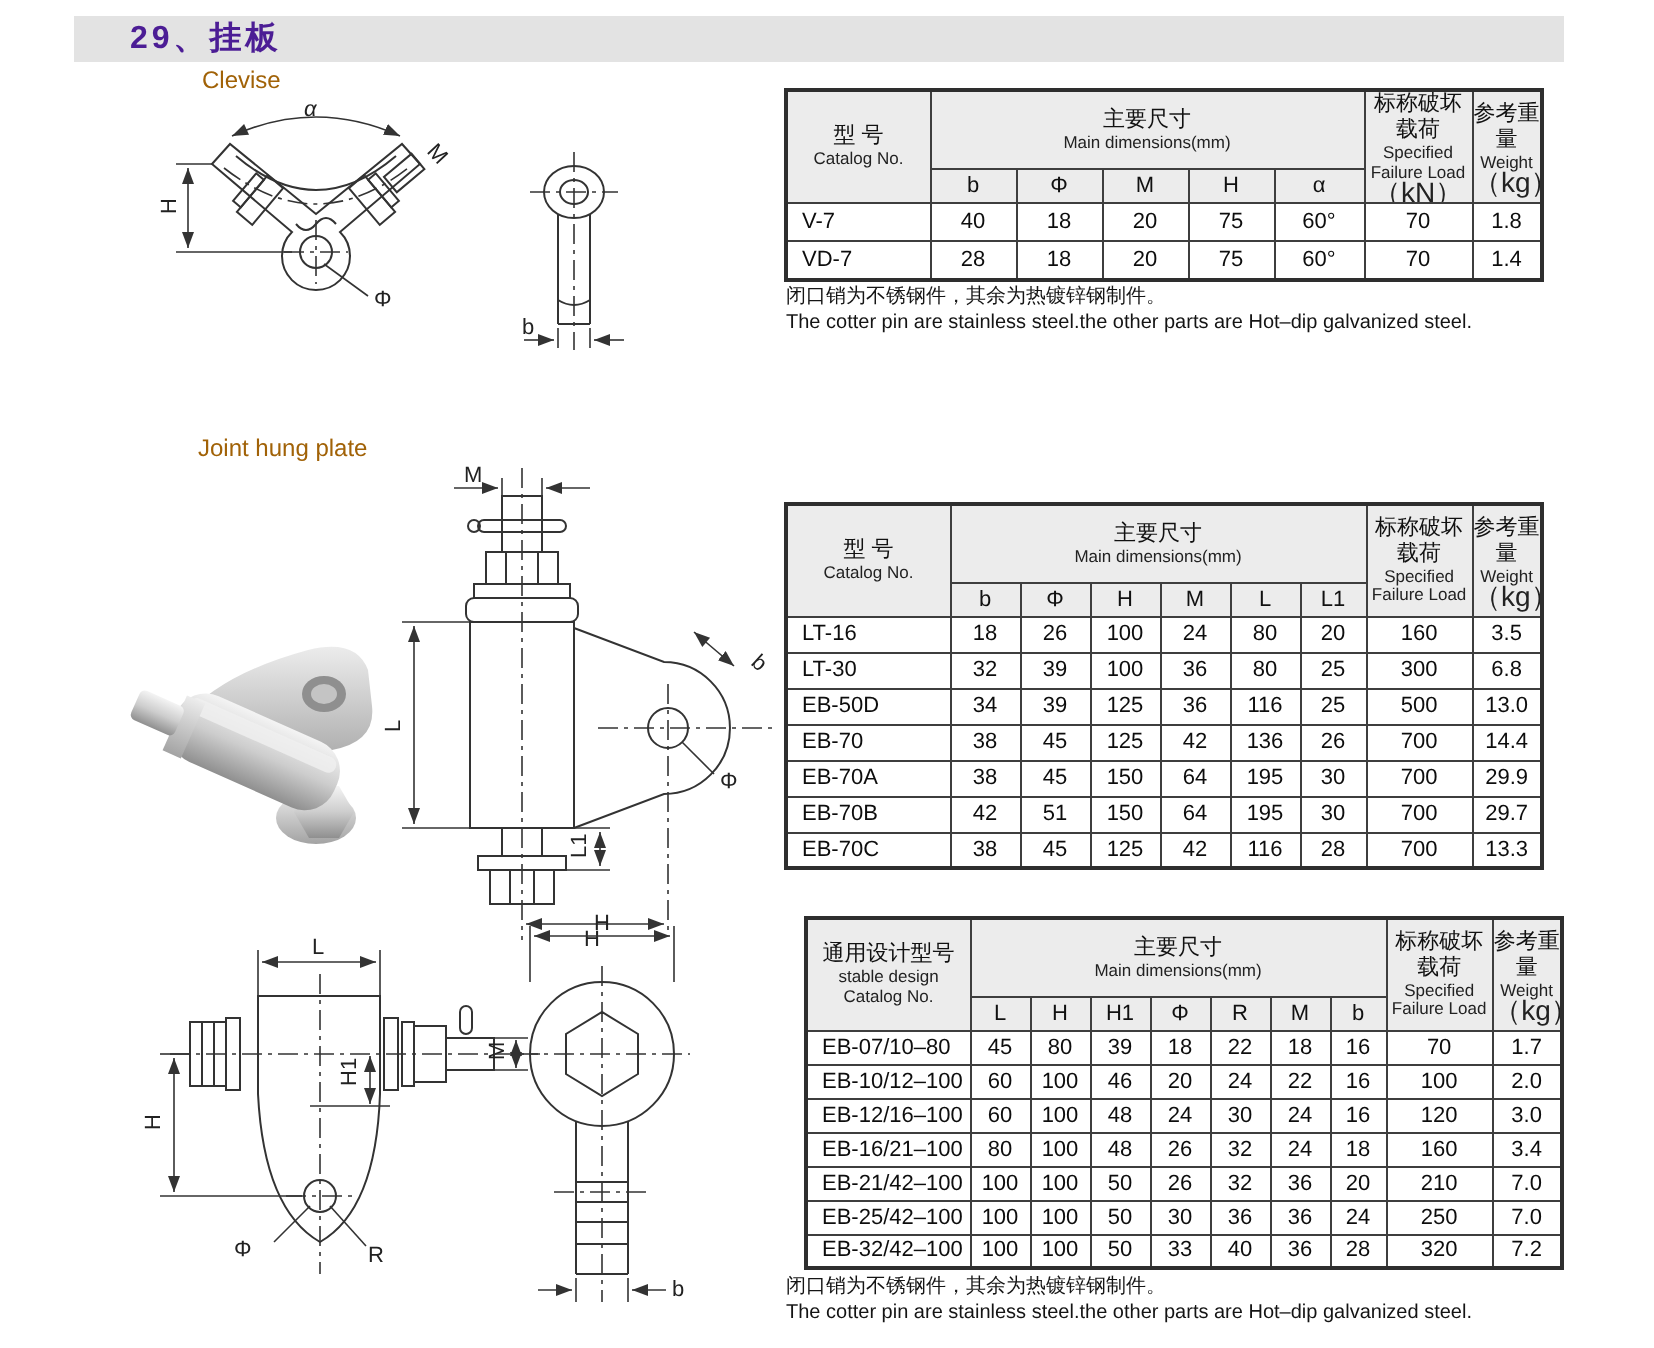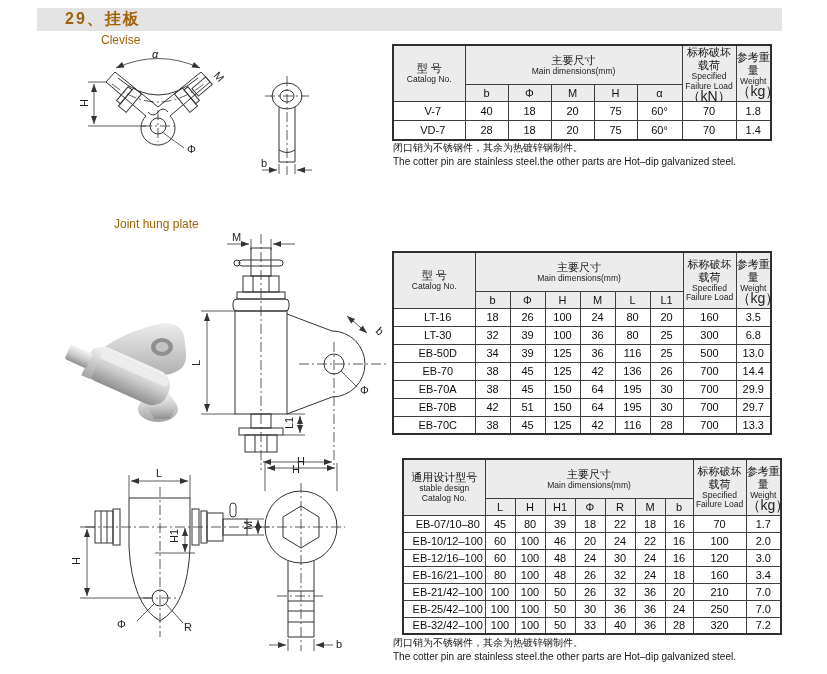--- a/index.html
+++ b/index.html
@@ -1,41 +1,41 @@
 <!DOCTYPE html>
 <html><head>
 <meta charset="utf-8">
 <style>
   * { box-sizing: border-box; }
   html,body { margin:0; padding:0; background:#fff; }
   body { font-family:"Liberation Sans", sans-serif; color:#111; }
   .page { position:relative; width:827px; height:674px; background:#ffffff; overflow:hidden; }
 
   .band { position:absolute; left:37px; width:745px; height:23px; background:#e3e3e3; display:flex; align-items:center; }
-  .band-title { font-size:16px; font-weight:bold; letter-spacing:2px; padding-left:28px; color:#a16207; }
+  .band-title { font-size:16px; font-weight:bold; letter-spacing:2px; padding-left:28px; color:#4c1d95; }
   .subtitle { position:absolute; font-size:12px; color:#a16207; }
 
   .spec-table { position:absolute; border-collapse:collapse; table-layout:fixed; background:#fff;
                 border:2px solid #2e2e2e; }
   .spec-table th, .spec-table td { border:1px solid #3e3e3e; padding:0; text-align:center; vertical-align:middle; overflow:hidden; }
   .spec-table th { background:#ececec; font-weight:normal; }
   .spec-table thead tr.main-h th { height:39px; }
   .spec-table thead tr.sub-h th { height:17px; font-size:11px; }
   .zh { font-size:11px; line-height:13px; }
   .en { font-size:8.5px; line-height:9.5px; color:#222; }
   .unit { font-size:14px; line-height:10px; color:#222; }
   .cat-en { max-width:50px; margin:0 auto; }
   .spec-table td { font-size:11px; color:#0d0d0d; }
   .t1 { left:392px; top:44px;  width:378px; }
   .t2 { left:392px; top:251px; width:378px; }
   .t3 { left:392px; top:458px; width:378px;margin-left:10px; }
   .t1 tbody td { height:19px; }
   .t2 tbody td { height:18px; }
   .t3 tbody td { height:17px; }
-  .spec-table td.model { text-align:center; padding-left:7px; }
+  .spec-table td.model { text-align:left; padding-left:7px; }
 
   .note { position:absolute; font-size:10px; color:#141414; white-space:nowrap; }
 
   .tech { position:absolute; }
   .tech line, .tech path, .tech rect, .tech circle, .tech ellipse, .tech polygon
        { stroke:#333; stroke-width:1; fill:none; }
   .tech .cl { stroke-dasharray:10 3 2 3; stroke-width:0.8; }
   .tech .dim { stroke-width:0.8; }
   .tech text { fill:#222; font-size:11px; stroke:none; font-family:"Liberation Sans", sans-serif; }
   .tech text.it { font-style:italic; }
@@ -166,21 +166,21 @@
           <td>60°</td>
           <td>70</td>
           <td>1.4</td>
         </tr>
       </tbody>
   </table>
 
   <div class="note" style="left:393px;top:141px">闭口销为不锈钢件，其余为热镀锌钢制件。</div>
   <div class="note" style="left:393px;top:156px">The cotter pin are stainless steel.the other parts are Hot–dip galvanized steel.</div>
 
-  <div class="subtitle" style="left:114px;top:217px">Joint hung plate</div>
+  <div class="subtitle" style="left:99px;top:217px">Joint hung plate</div>
 
   <svg class="tech" style="left:187px;top:230px" width="205" height="245" viewBox="0 0 205 245">
     <line class="cl" x1="74" y1="4" x2="74" y2="240"></line>
     <line class="dim" x1="40" y1="14" x2="62" y2="14" marker-end="url(#aE)"></line>
     <line class="dim" x1="108" y1="14" x2="86" y2="14" marker-end="url(#aE)"></line>
     <line class="dim" x1="64" y1="20" x2="64" y2="9"></line>
     <line class="dim" x1="84" y1="20" x2="84" y2="9"></line>
     <text x="45" y="11">M</text>
     <rect x="64" y="18" width="20" height="28"></rect>
     <rect x="52" y="30" width="44" height="6" rx="3"></rect>

